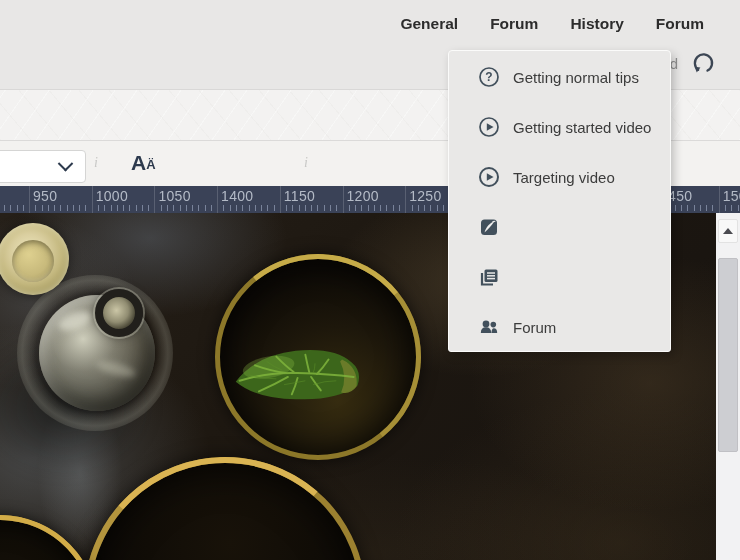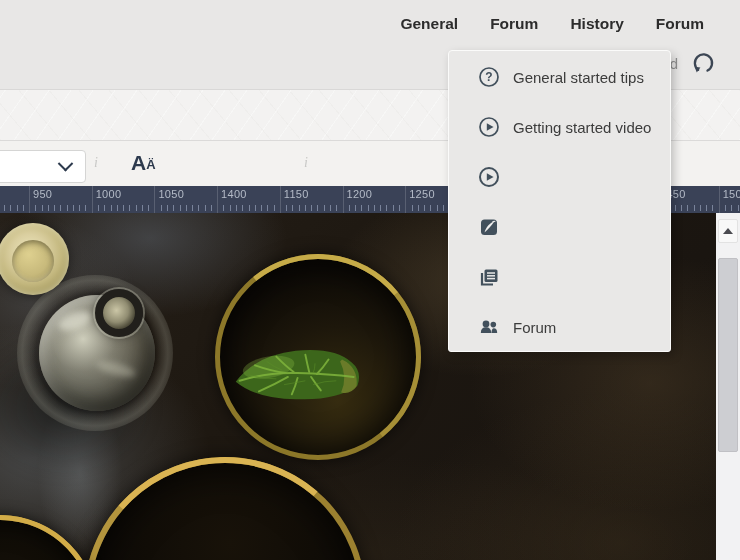--- a/index.html
+++ b/index.html
@@ -35,21 +35,21 @@
   .select-weight{left:163px;width:134px;}
   .info-i{position:absolute;top:14px;font-family:"Liberation Serif",serif;font-style:italic;
           font-size:14px;color:#c9c9c7;}
   .aa-icon{position:absolute;left:131px;top:10px;color:#2d3a4d;cursor:default;}
   .aa-big{font-size:21px;font-weight:700;}
   .aa-small{font-size:13px;font-weight:700;position:relative;top:-1px;}
 
   
   .ruler{position:absolute;left:0;top:186px;width:740px;height:27px;background:#3a4257;overflow:hidden;}
   .ruler-major{position:absolute;top:0;bottom:0;width:1px;background:rgba(255,255,255,.16);}
-  .ruler-num{position:absolute;top:2px;font-size:11px;color:#b4bbc7;letter-spacing:.3px;}
+  .ruler-num{position:absolute;top:2px;font-size:14px;color:#b4bbc7;letter-spacing:.3px;}
   .ruler-tick{position:absolute;bottom:2px;width:1px;height:6px;background:#79839a;}
 
   
   .canvas{position:absolute;left:0;top:213px;width:716px;height:347px;overflow:hidden;background:
      radial-gradient(ellipse 250px 190px at 35px 245px, rgba(128,138,148,.40), transparent 70%),
      radial-gradient(ellipse 60px 120px at 80px 260px, rgba(155,162,166,.30), transparent 70%),
      radial-gradient(ellipse 190px 110px at 150px 25px, rgba(108,118,132,.42), transparent 72%),
      radial-gradient(ellipse 150px 120px at 30px 90px, rgba(120,128,138,.30), transparent 72%),
      radial-gradient(ellipse 210px 130px at 480px 70px, rgba(98,82,55,.45), transparent 72%),
      radial-gradient(ellipse 240px 170px at 650px 170px, rgba(88,70,45,.40), transparent 75%),
@@ -328,38 +328,39 @@
   </div>
 
   <div class="help-menu">
     <div class="hm-item">
       <span class="hm-icon">
         <svg width="22" height="22" viewBox="0 0 22 22">
             <circle cx="11" cy="11" r="9" fill="none" stroke="#42505c" stroke-width="1.7"></circle>
             <text x="11" y="15.2" text-anchor="middle" font-size="12" font-weight="bold" fill="#42505c">?</text>
           </svg>
       </span>
-      <span class="hm-label">General started tips</span>
+      <span class="hm-label">Getting normal tips</span>
     </div>
     <div class="hm-item">
       <span class="hm-icon">
         <svg width="22" height="22" viewBox="0 0 22 22">
             <circle cx="11" cy="11" r="9" fill="none" stroke="#42505c" stroke-width="1.7"></circle>
             <polygon points="8.8,7.3 15.6,11 8.8,14.7" fill="#42505c"></polygon>
           </svg>
       </span>
       <span class="hm-label">Getting started video</span>
     </div>
     <div class="hm-item">
       <span class="hm-icon">
         <svg width="22" height="22" viewBox="0 0 22 22">
             <circle cx="11" cy="11" r="9" fill="none" stroke="#42505c" stroke-width="2"></circle>
             <polygon points="8.8,7.3 15.6,11 8.8,14.7" fill="#42505c"></polygon>
           </svg>
       </span>
+      <span class="hm-label">Targeting video</span>
     </div>
     <div class="hm-item">
       <span class="hm-icon">
         <svg width="22" height="22" viewBox="0 0 22 22">
             <rect x="3" y="3.5" width="16" height="15.5" rx="3.5" fill="#42505c"></rect>
             <path d="M6.5 16.5 C 8 11, 11.5 7, 16.5 5.2 C 13.8 9.2 10 13.6 6.5 16.5 Z" fill="#f0efee"></path>
             <path d="M14.5 5.8 Q 16 4.8 17.3 5.6" stroke="#f0efee" stroke-width="1.2" fill="none"></path>
           </svg>
       </span>
     </div>

